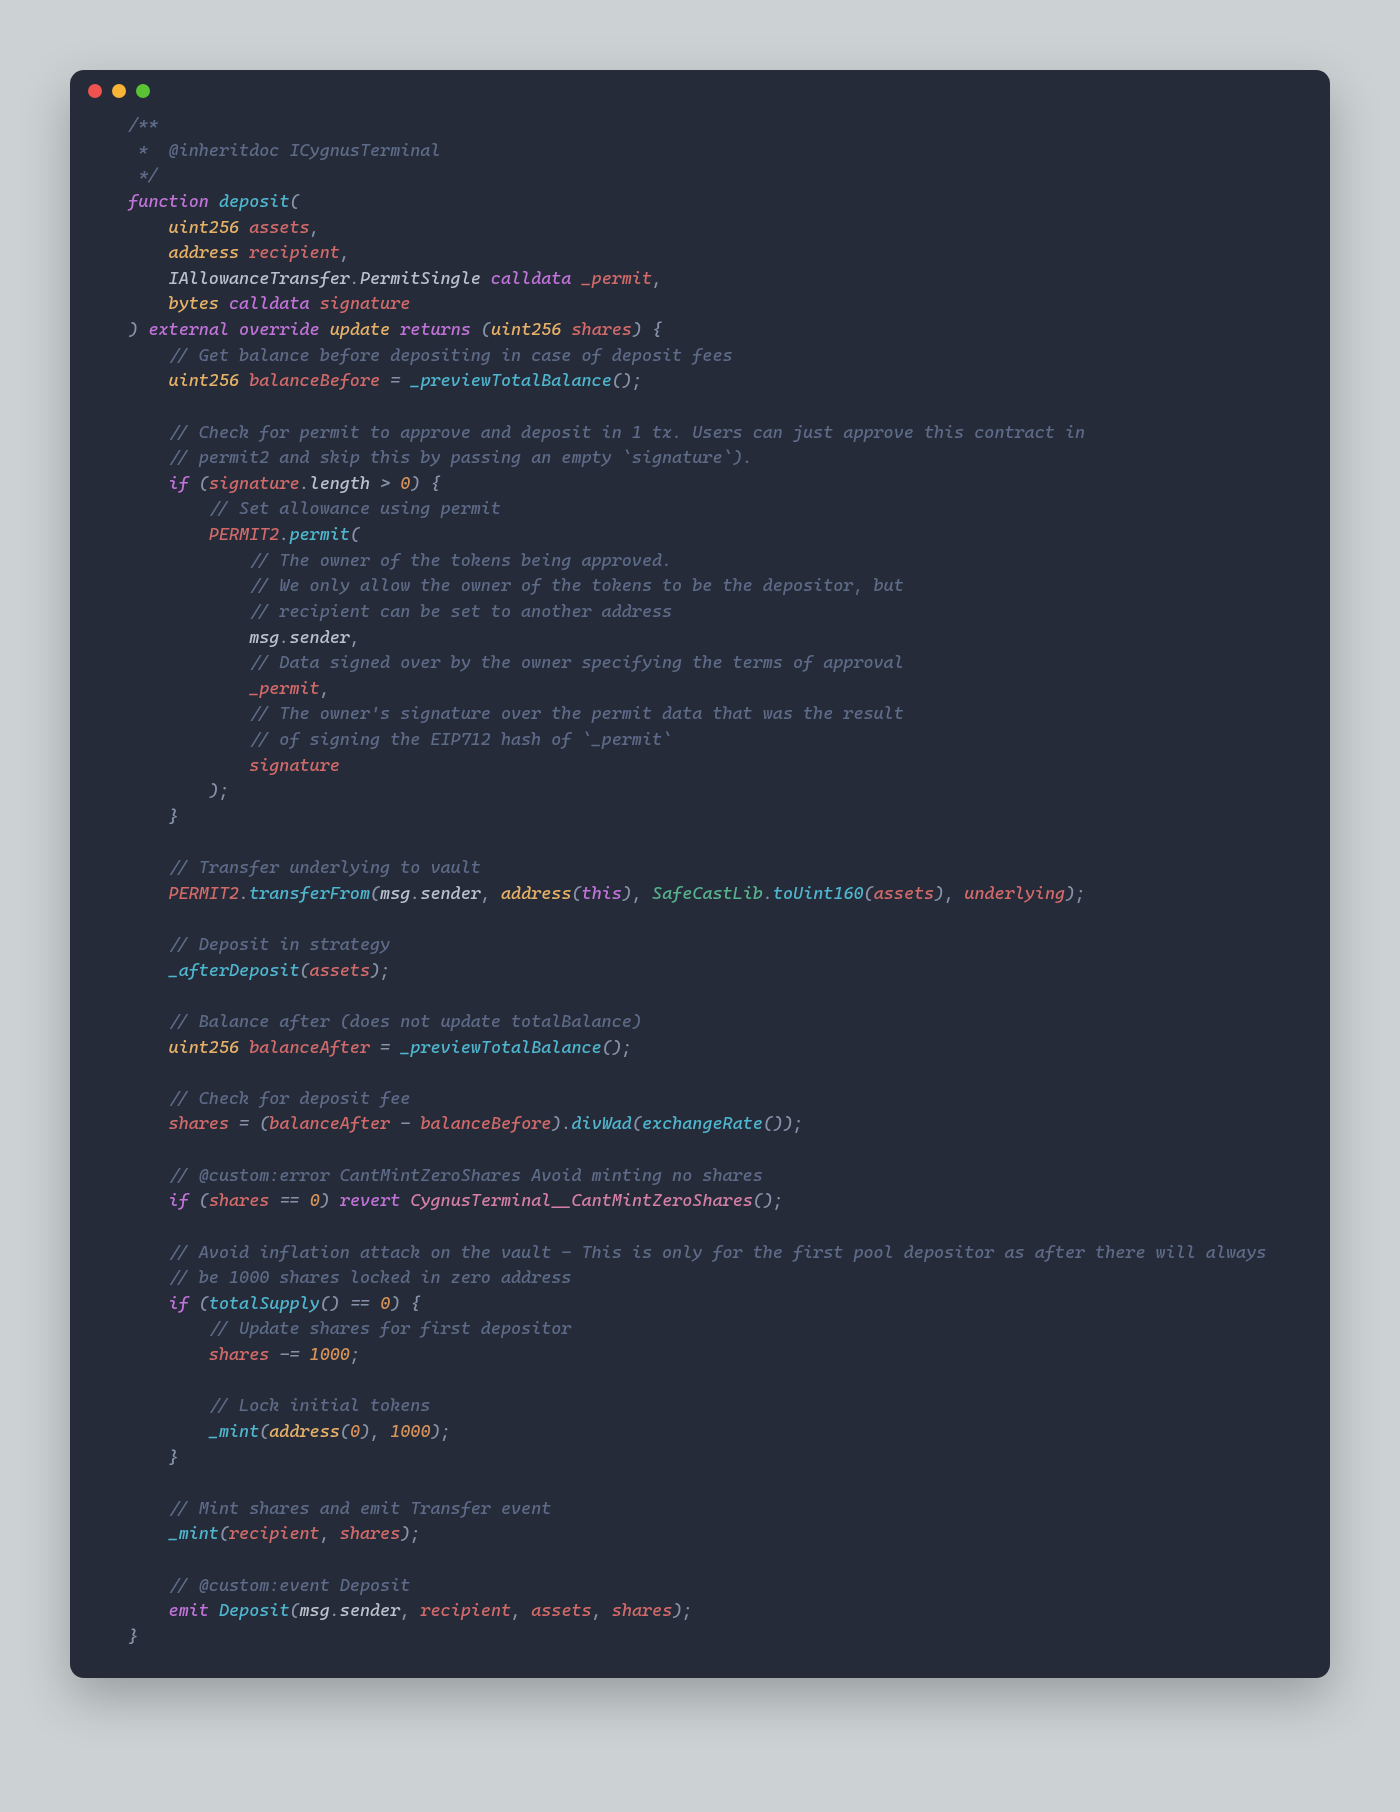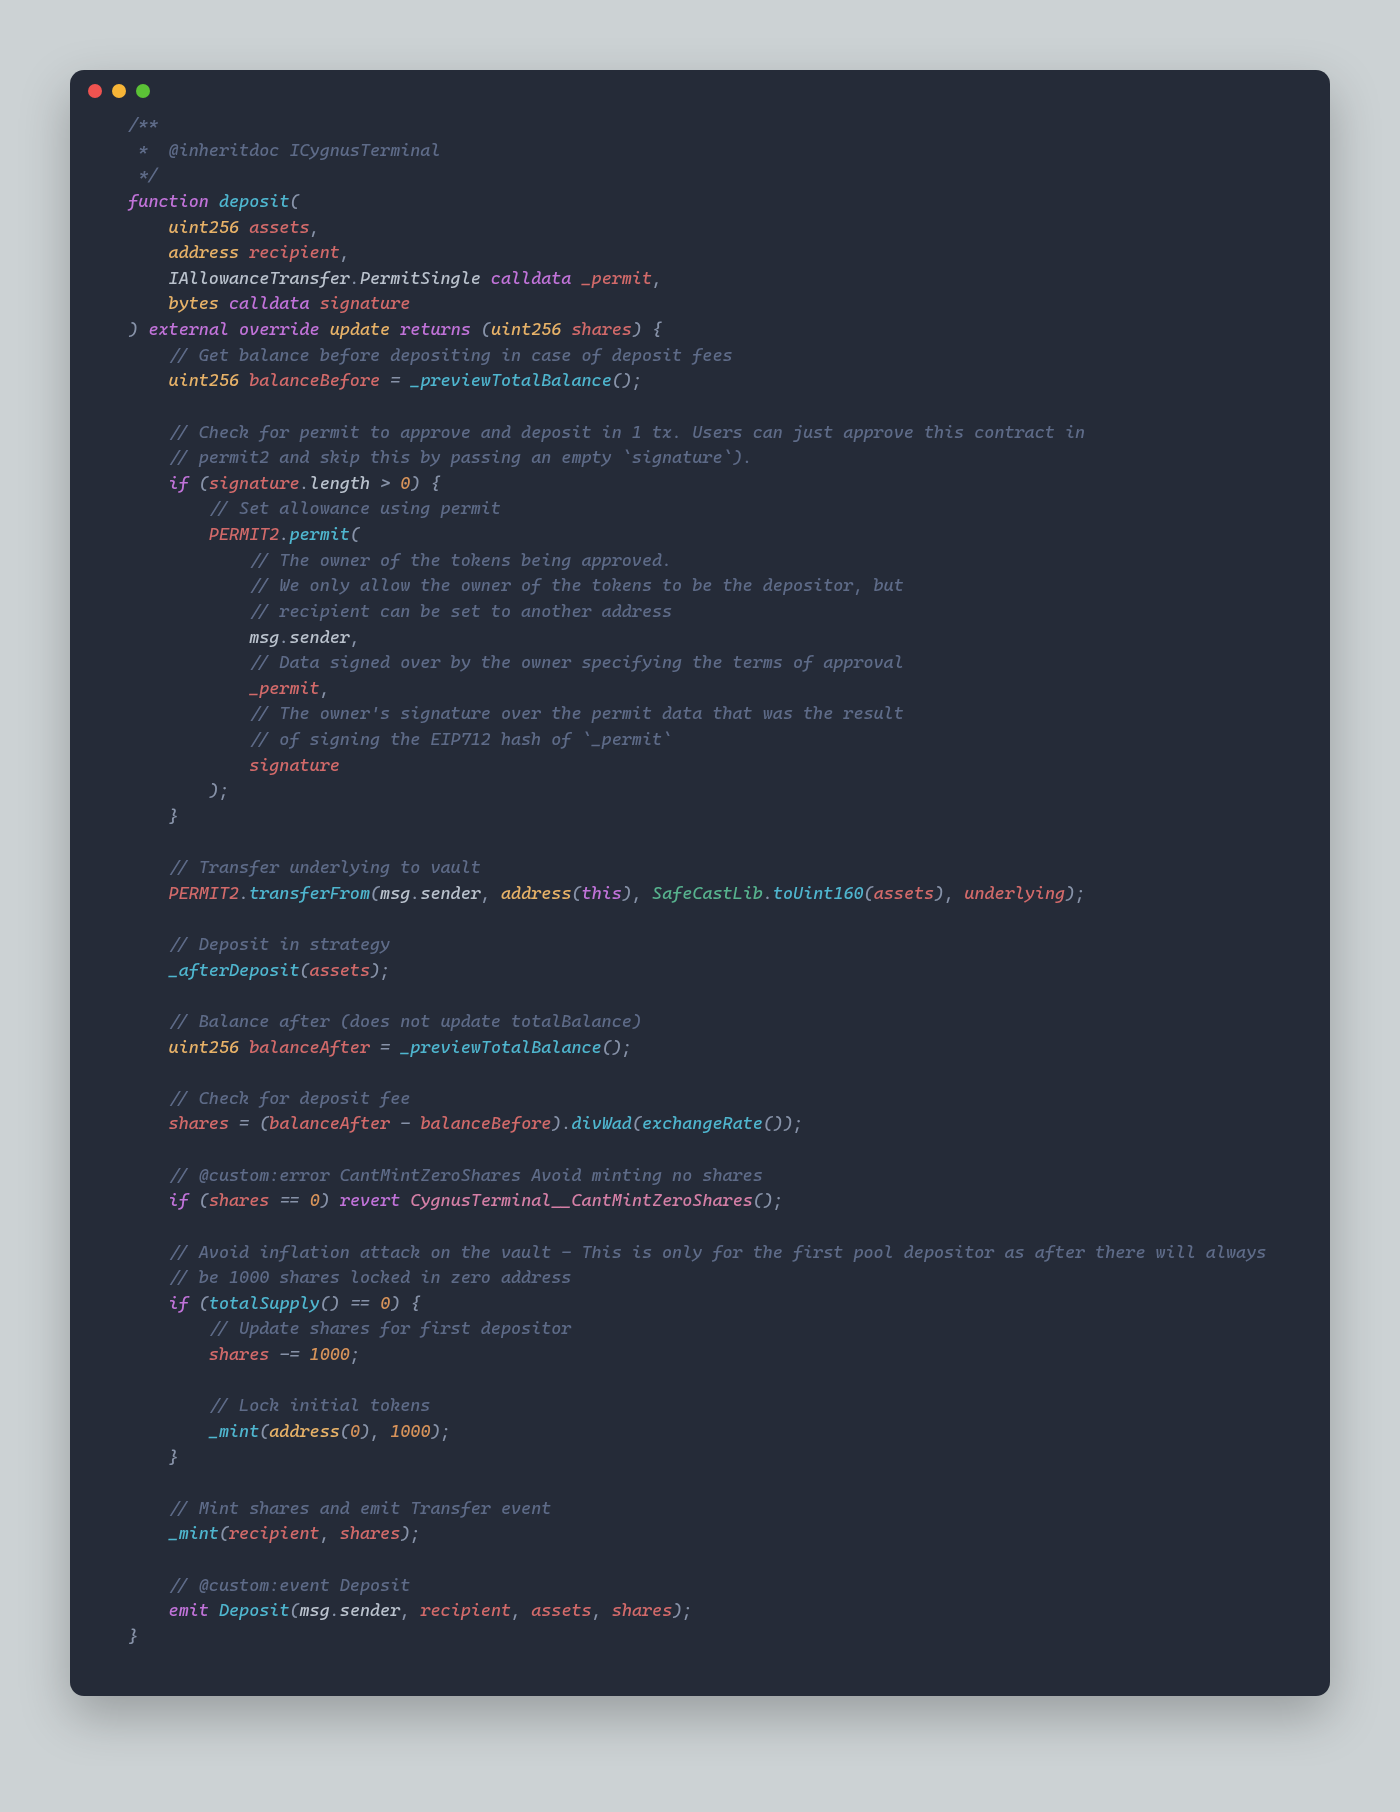--- a/index.html
+++ b/index.html
@@ -30,21 +30,21 @@
   }
   .dot.r { background:#ef5350; }
   .dot.y { background:#f7b537; }
   .dot.g { background:#5bc236; }
   pre.code {
     font-family: inherit;
     font-style: italic;
     font-size: 17.2px;
     line-height: 1.49;
     color: #bac2cd;
-    padding: 0 18px 46px 18px;
+    padding: 0 18px 28px 18px;
     white-space: pre-wrap;
     word-break: break-word;
   }
   
   .cm  { color:#5e6b88; }   
   .kw  { color:#c173d9; }   
   .ty  { color:#e7b268; }   
   .fn  { color:#4fb6cf; }   
   .id  { color:#d26a6a; }   
   .pk  { color:#d47fa6; }   

